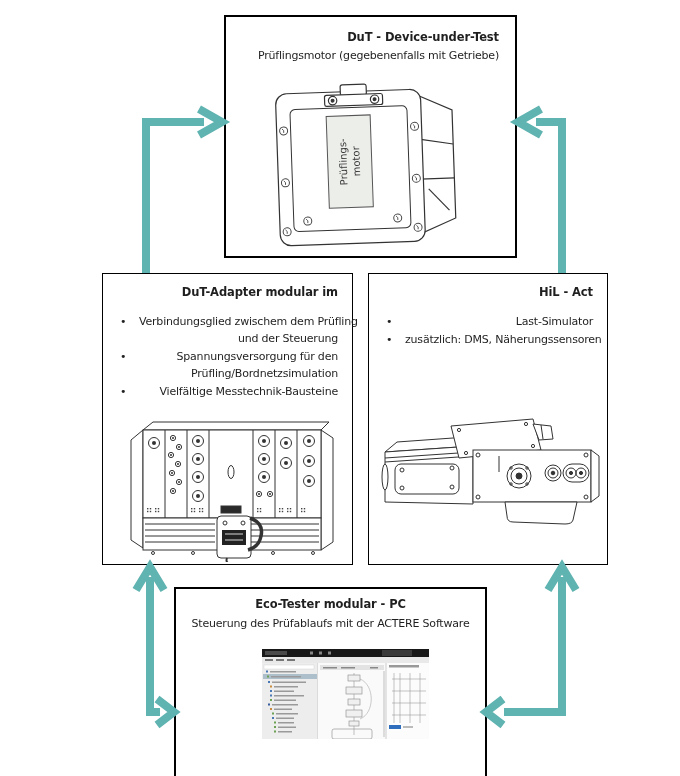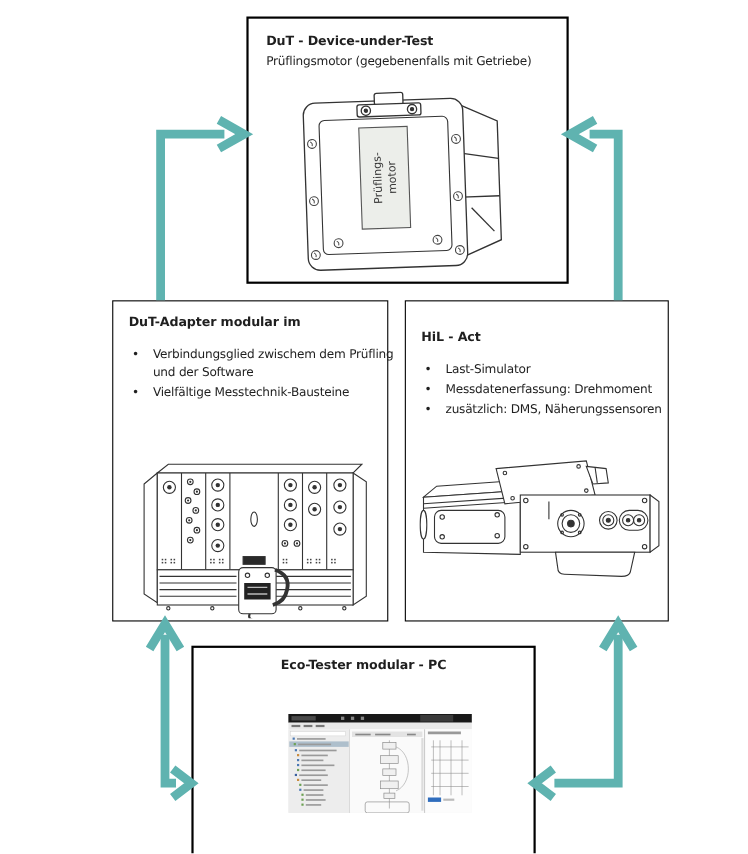--- a/index.html
+++ b/index.html
@@ -1,24 +1,24 @@
 <!DOCTYPE html>
 <html><head>
 <meta charset="utf-8">
 <style>
   html,body{margin:0;padding:0;background:#ffffff;}
   #stage{
     position:relative;width:680px;height:776px;background:#ffffff;
     font-family:"DejaVu Sans","Liberation Sans",sans-serif;
     color:#1f1f1f;overflow:hidden;
   }
-  .box{position:absolute;background:#fff;border:1.5px solid #000;box-sizing:border-box;}
+  .box{position:absolute;background:#fff;border:1.5px solid #000;box-sizing:border-box;text-align:right;}
   #dut-box{left:224px;top:15px;width:293px;height:243px;border-width:2px;padding:12px 16px 0;}
   #adapter-box{left:102px;top:273px;width:251px;height:292px;padding:10px 14px 0;}
-  #hil-box{left:368px;top:273px;width:240px;height:292px;padding:24px 14px 0;}
+  #hil-box{left:368px;top:273px;width:240px;height:292px;padding:10px 14px 0;}
   #pc-box{left:174px;top:587px;width:313px;height:223px;border-width:2px;padding:7px 6px 0;text-align:center;}
   .title{font-size:11.5px;font-weight:bold;letter-spacing:-0.1px;line-height:17.5px;white-space:nowrap;}
   .bodytext{font-size:11px;letter-spacing:-0.2px;line-height:17px;white-space:nowrap;}
   #dut-box .bodytext{}
   ul.bullets{list-style:none;margin:11px 0 0;padding:0;}
   #hil-box ul.bullets{}
   ul.bullets li{position:relative;padding-left:22px;font-size:11px;letter-spacing:-0.2px;line-height:17px;margin:0 0 1px;}
   ul.bullets li::before{content:"\2022";position:absolute;left:3px;top:0;font-size:11px;}
   ul.bullets li span{display:block;white-space:nowrap;}
   .illu{position:absolute;}
@@ -84,21 +84,25 @@
     </svg>
   </div>
 
   <div class="box" id="adapter-box">
     <div class="title">
       <span style="display:block">DuT-Adapter modular im</span>
     </div>
     <ul class="bullets">
       <li>
         <span>Verbindungsglied zwischem dem Prüfling</span>
-        <span>und der Software</span>
+        <span>und der Steuerung</span>
+      </li>
+      <li>
+        <span>Spannungsversorgung für den</span>
+        <span>Prüfling/Bordnetzsimulation</span>
       </li>
       <li>
         <span>Vielfältige Messtechnik-Bausteine</span>
       </li>
     </ul>
 
     <svg class="illu" id="adapter-svg" width="214" height="142" viewBox="0 0 214 142">
       <defs>
         <g id="conn-lg">
           <circle r="5.5" fill="#fff" stroke="#333" stroke-width="1"></circle>
@@ -191,23 +195,20 @@
     </svg>
   </div>
 
   <div class="box" id="hil-box">
     <div class="title">HiL - Act</div>
     <ul class="bullets">
       <li>
           <span>Last-Simulator</span>
         </li>
       <li>
-          <span>Messdatenerfassung: Drehmoment</span>
-        </li>
-      <li>
           <span>zusätzlich: DMS, Näherungssensoren</span>
         </li>
     </ul>
 
     <svg class="illu" id="hil-svg" width="222" height="116" viewBox="0 0 222 116">
       <g stroke="#333" fill="none" stroke-width="1">
 
         <polygon points="4,36 16,26 100,20 92,30" fill="#fff"></polygon>
         <polygon points="4,36 92,30 92,88 4,86" fill="#fff"></polygon>
         <line x1="4" y1="42" x2="92" y2="36"></line>
@@ -251,20 +252,21 @@
 
         <polygon points="210,34 218,40 218,80 210,86" fill="#fff"></polygon>
 
         <path d="M124,86 L196,86 L192,104 Q191,108 184,108 L132,106 Q126,106 126,100 Z" fill="#fff"></path>
       </g>
     </svg>
   </div>
 
   <div class="box" id="pc-box">
     <div class="title">Eco-Tester modular - PC</div>
+    <div class="bodytext pc-line" style="margin-top:1px">Steuerung des Prüfablaufs mit der ACTERE Software</div>
 
     <svg class="illu" id="pc-shot" width="167" height="90" viewBox="0 0 167 90">
 
       <rect x="0" y="0" width="167" height="8" fill="#181818"></rect>
       <rect x="3" y="2" width="22" height="4" fill="#4a4a4a"></rect>
       <rect x="48" y="2.5" width="3" height="3" fill="#888"></rect>
       <rect x="57" y="2.5" width="3" height="3" fill="#888"></rect>
       <rect x="66" y="2.5" width="3" height="3" fill="#888"></rect>
       <rect x="120" y="1" width="30" height="6" fill="#3a3a3a"></rect>
 

